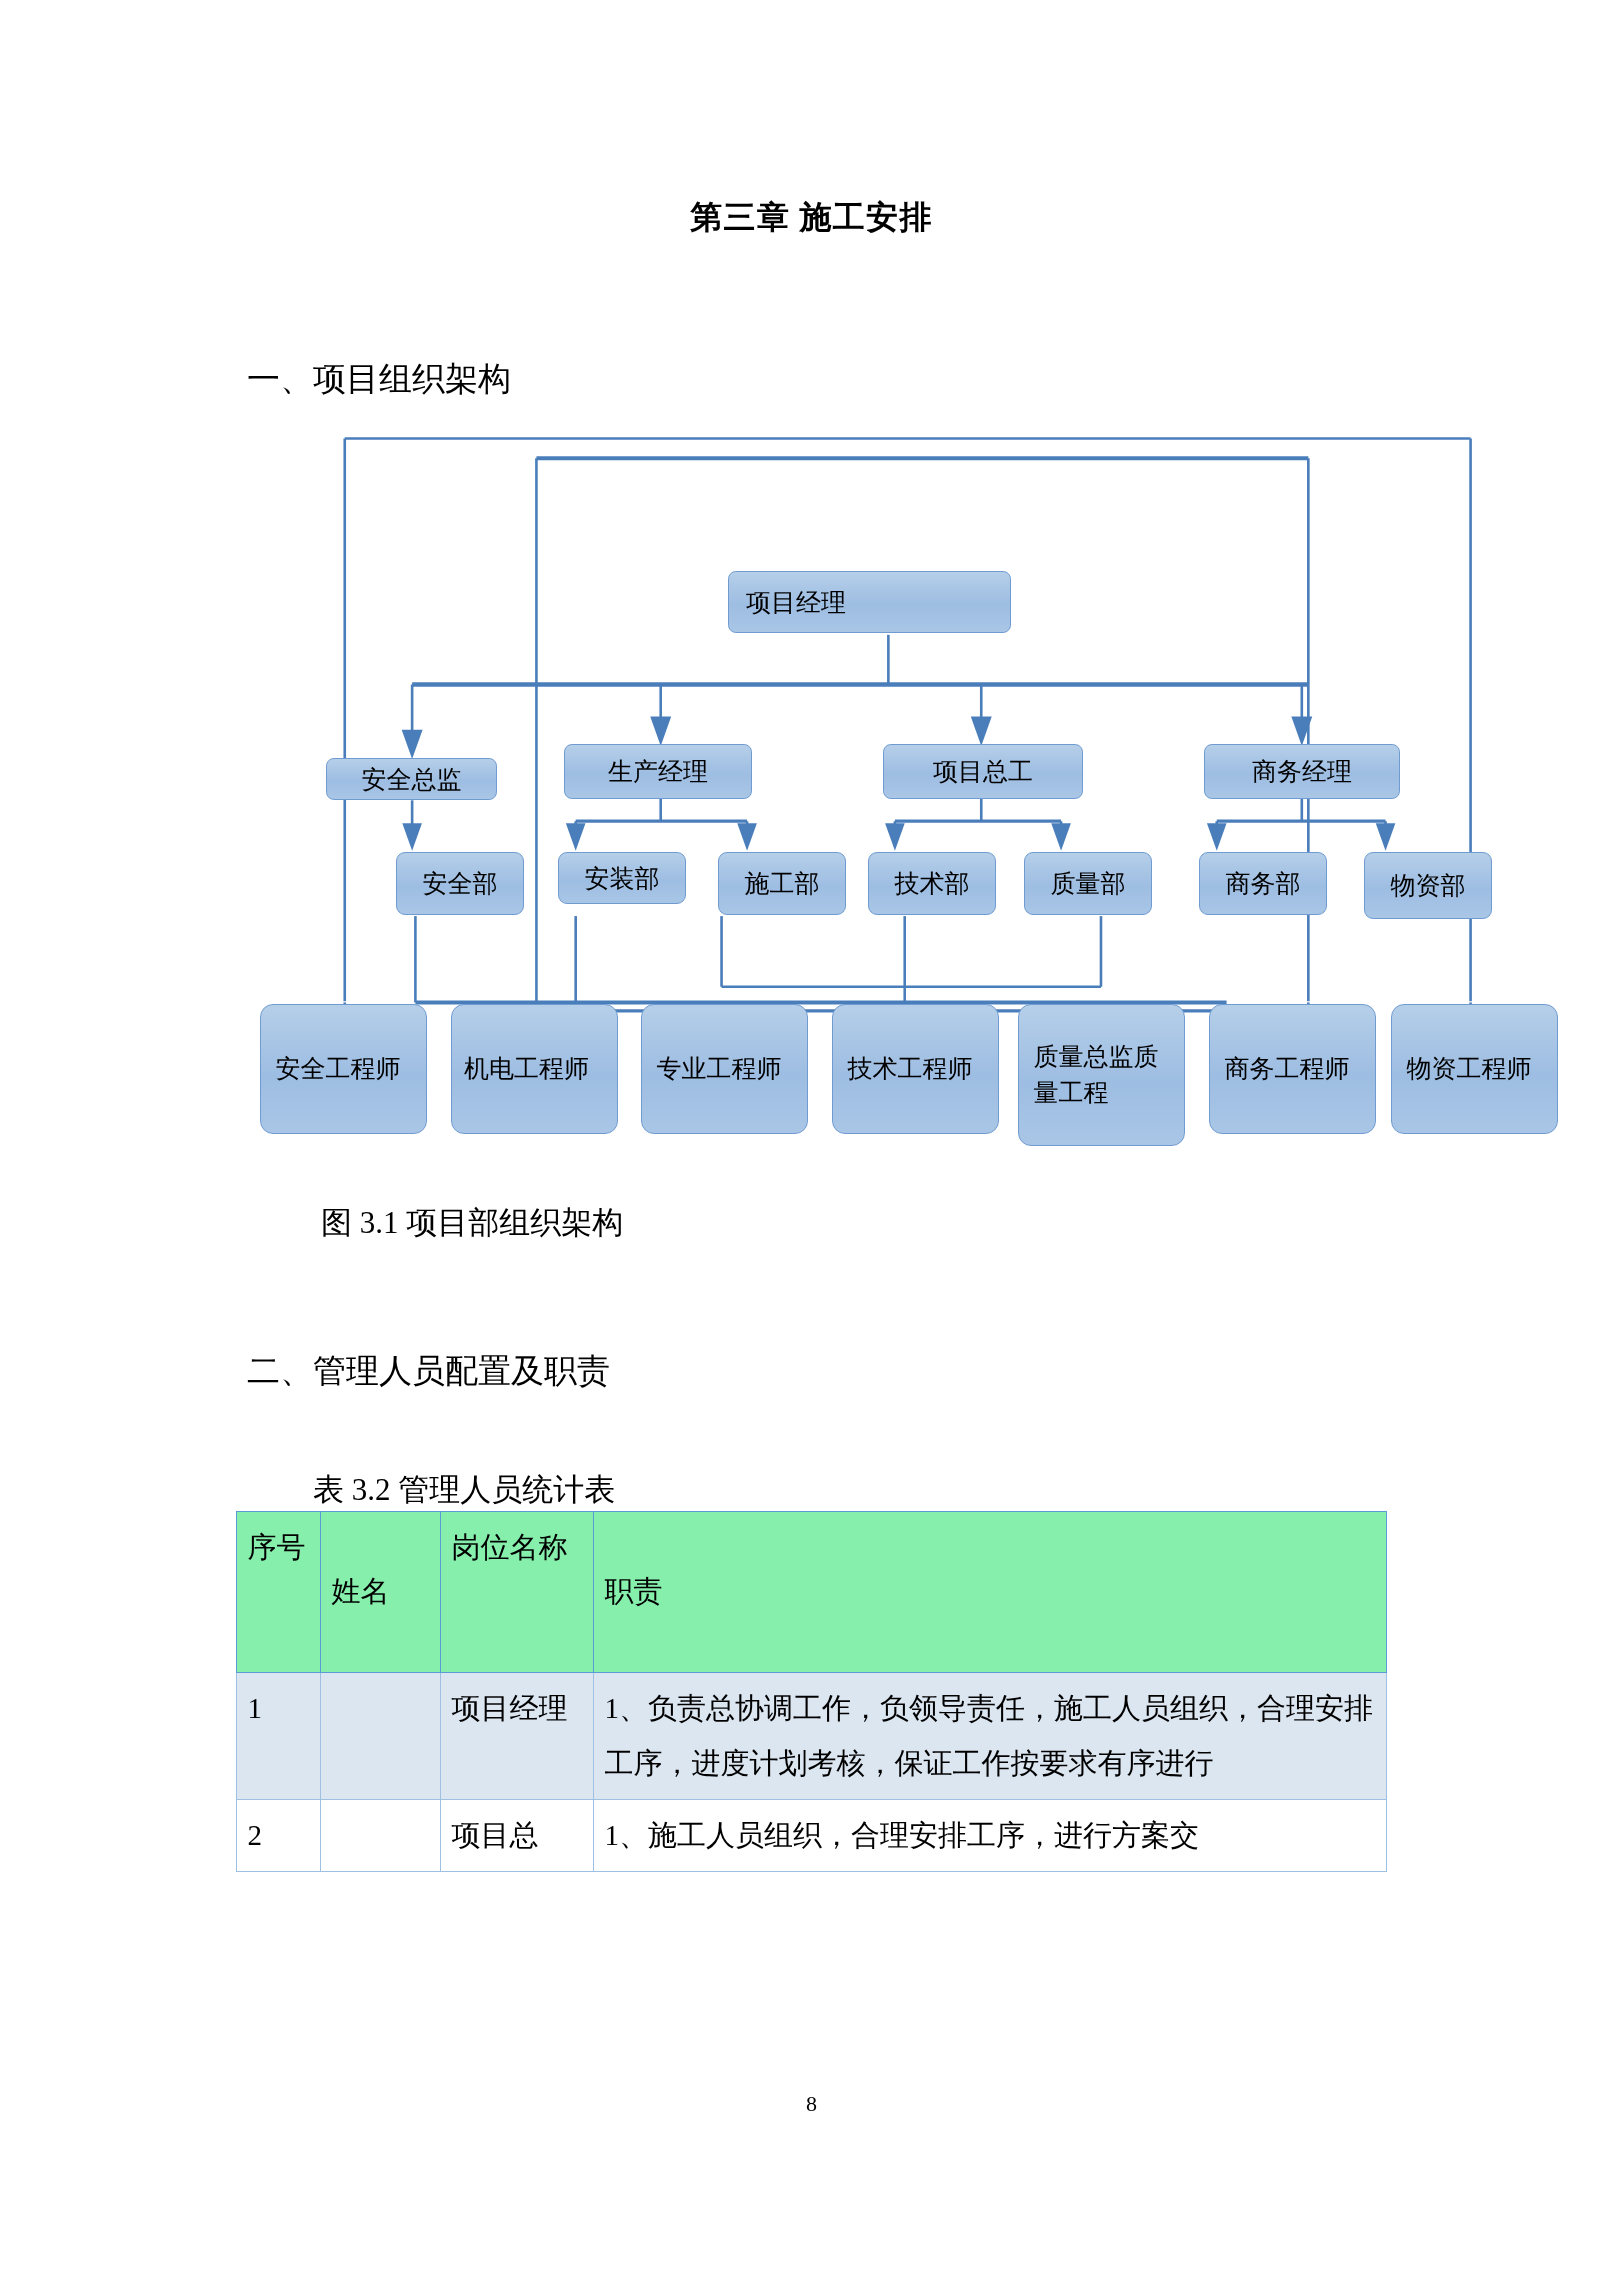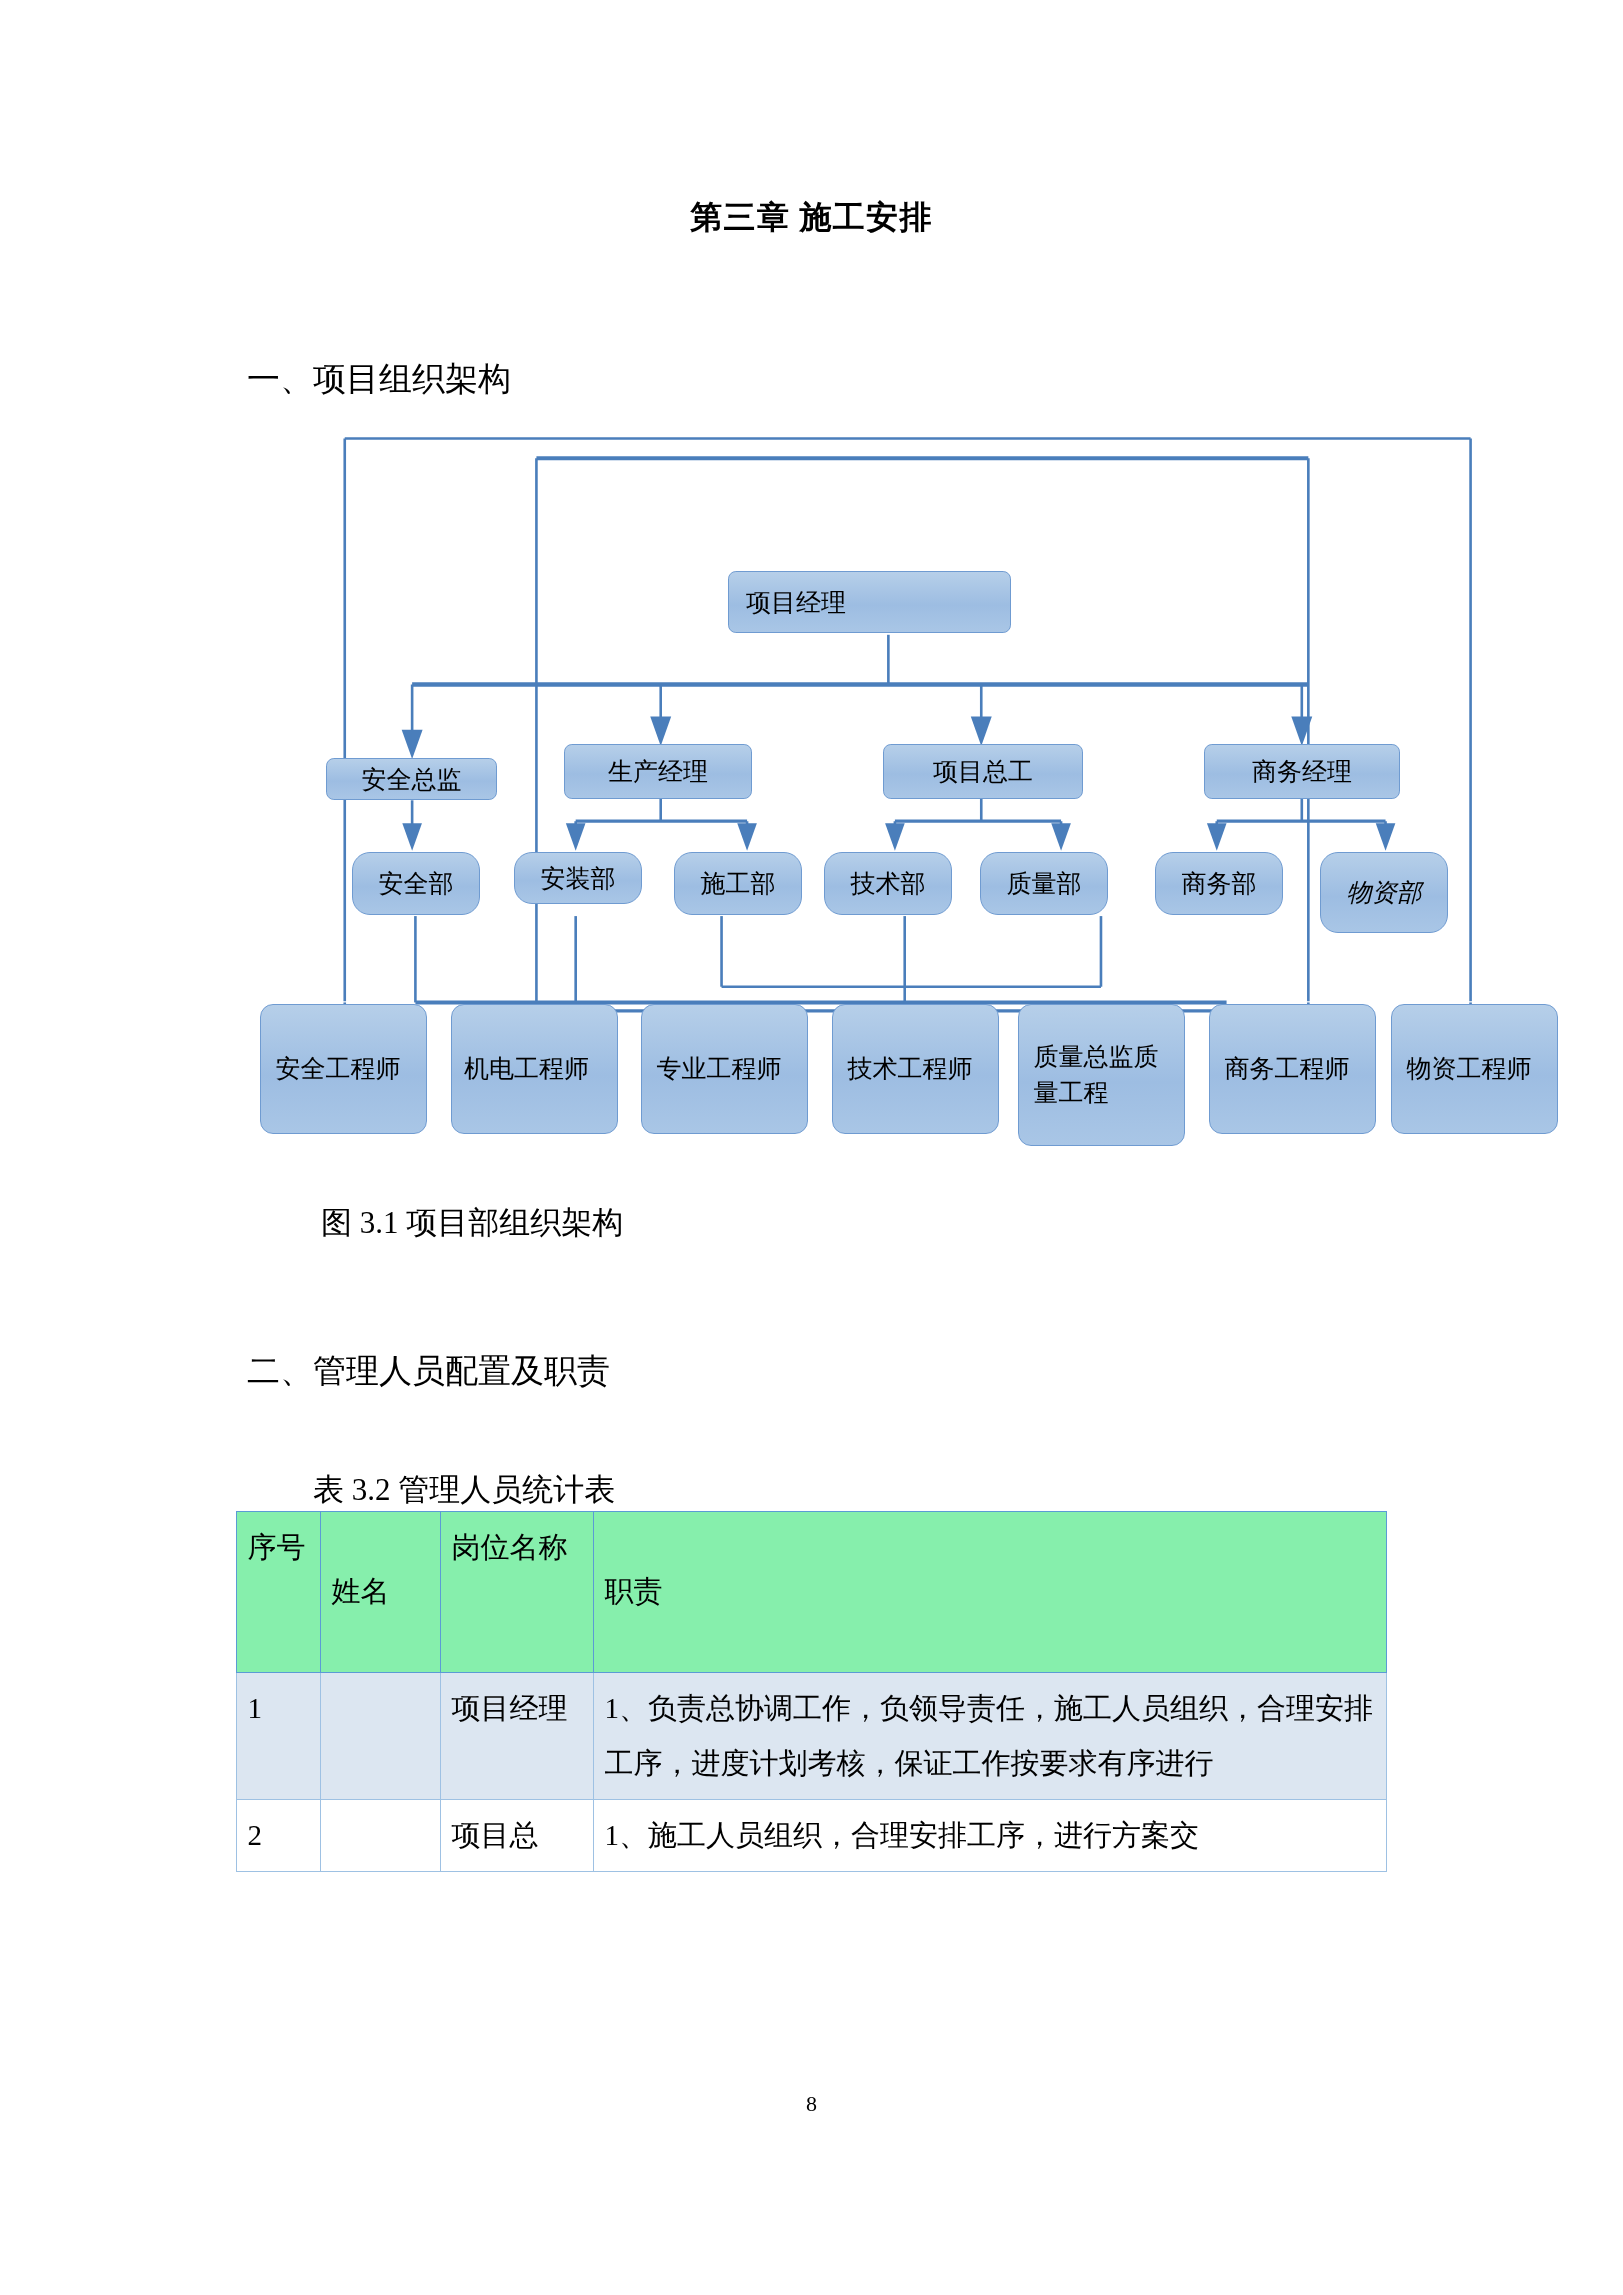--- a/index.html
+++ b/index.html
@@ -47,21 +47,21 @@
     border-radius:9.2px;
     color:#000;
     font-family:"Liberation Serif","DejaVu Serif",serif;
     display:flex; align-items:center;
     overflow:hidden;
   }
   .node span{ display:block; width:100%; }
 
   .n-top{ font-size:25px; padding-left:17px; border-radius:7.9px; }
   .n-mid{ font-size:25px; justify-content:center; text-align:center; border-radius:7.9px;}
-  .n-dept{ font-size:25px; justify-content:center; text-align:center; border-radius:18px;}
+  .n-dept{ font-size:25px; justify-content:center; text-align:center; border-radius:9px;margin-left:44px;}
   .n-eng{ font-size:25px; padding:6.5px 14.4px; line-height:1.45; align-items:center; border-radius:13px;}
 
   
   .mtable{
     position:absolute; left:236px; top:1511px;
     width:1151px;
     border-collapse:collapse;
     font-family:"Liberation Serif","DejaVu Serif",serif;
   }
   .mtable td, .mtable th{
@@ -207,21 +207,21 @@
     </div>
     <div class="node n-dept" style="left:824px; top:852px; width:128px; height:63px;">
       <span>技术部</span>
     </div>
     <div class="node n-dept" style="left:980px; top:852px; width:128px; height:63px;">
       <span>质量部</span>
     </div>
     <div class="node n-dept" style="left:1155px; top:852px; width:128px; height:63px;">
       <span>商务部</span>
     </div>
-    <div class="node n-dept" style="left:1320px; top:852px; width:128px; height:81px;font-style:italic;">
+    <div class="node n-dept" style="left:1320px; top:852px; width:128px; height:67px;">
       <span>物资部</span>
     </div>
 
     <div class="node n-eng" style="left:260px; top:1004px; width:167px; height:130px;">
       <span>安全工程师</span>
     </div>
     <div class="node n-eng" style="left:451px; top:1004px; width:167px; height:130px;padding-left:12px;">
       <span>机电工程师</span>
     </div>
     <div class="node n-eng" style="left:641px; top:1004px; width:167px; height:130px;justify-content:center;">

